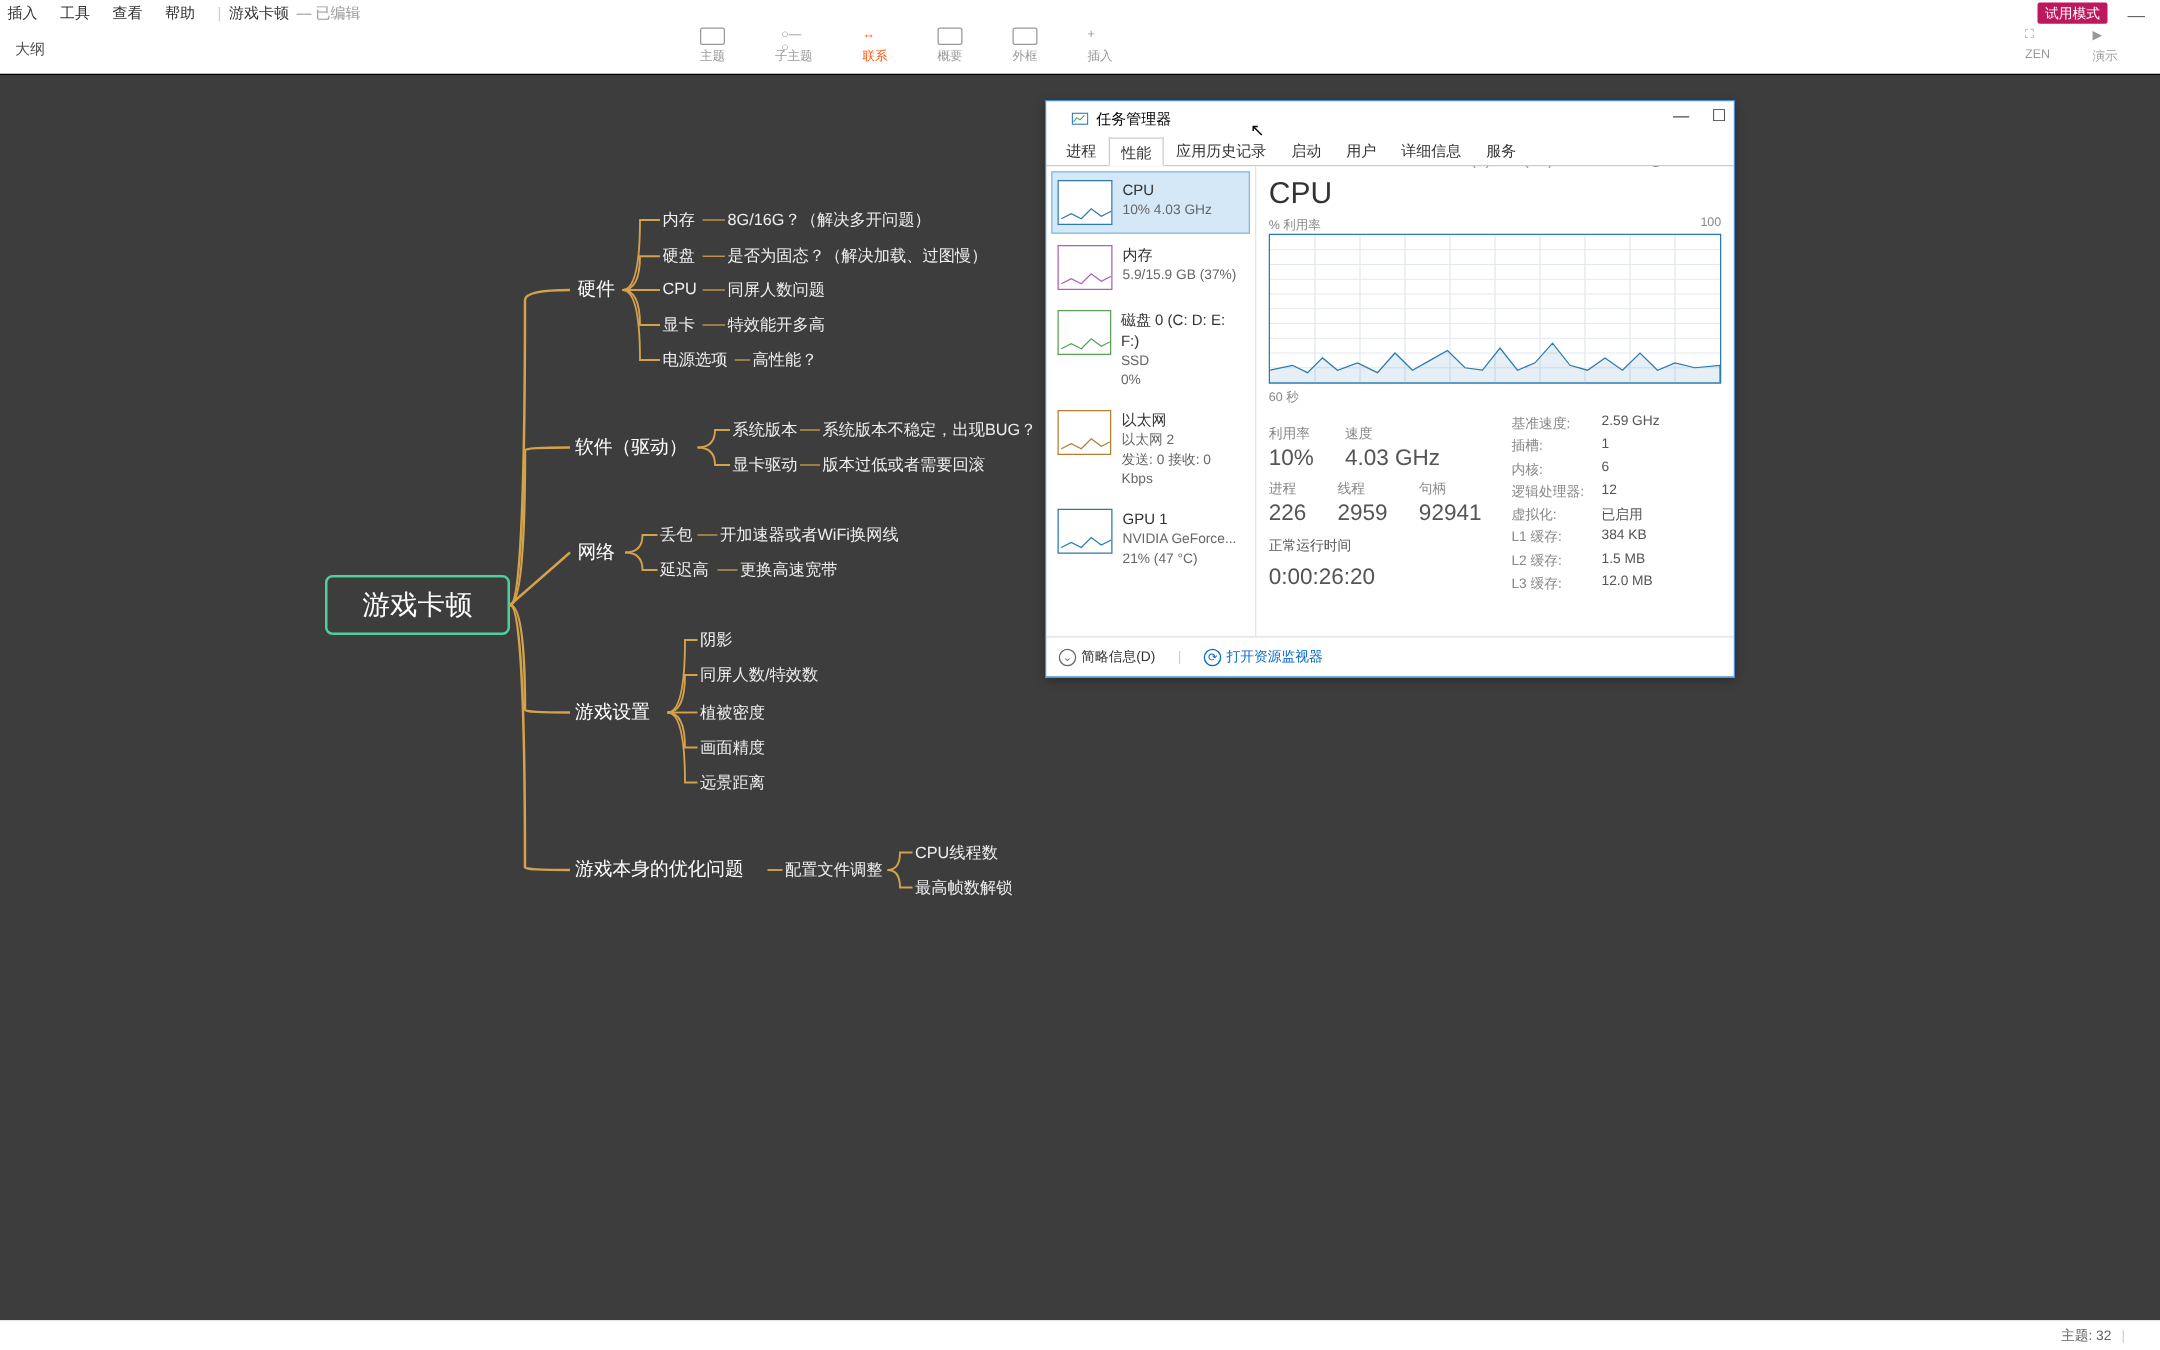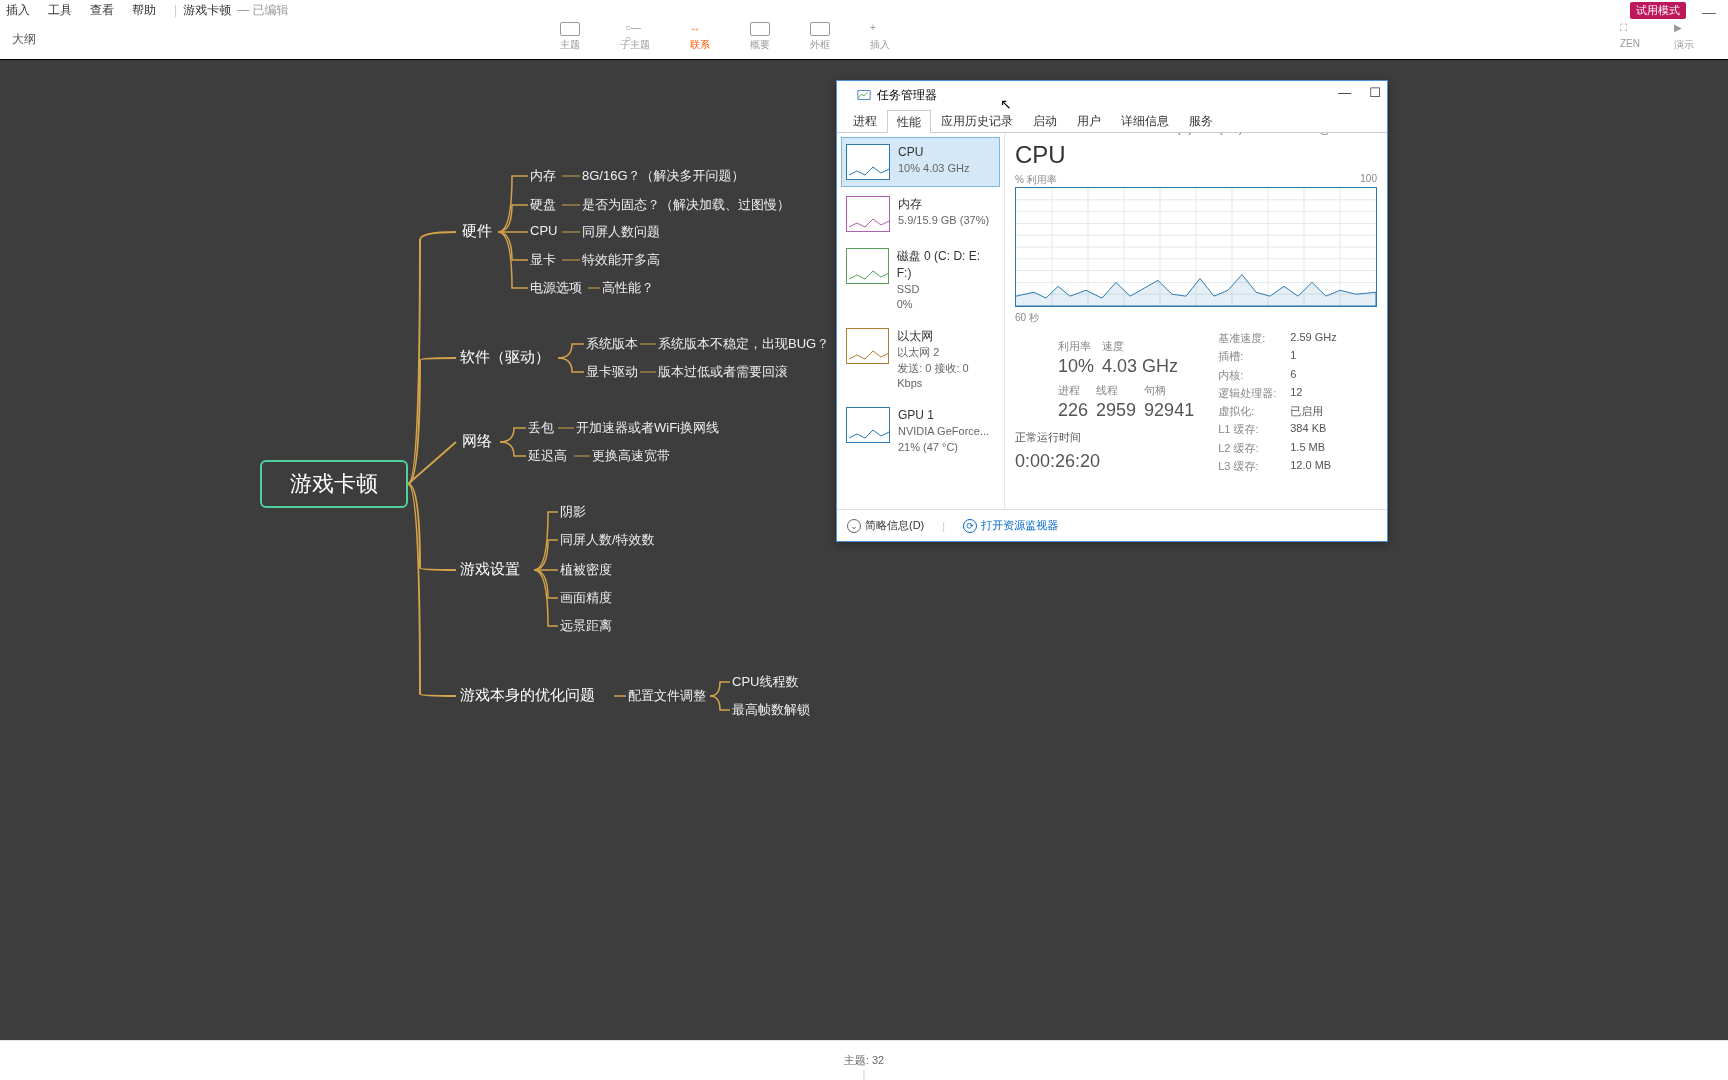--- a/index.html
+++ b/index.html
@@ -37,29 +37,29 @@
 .side-item.sel { background:#d5e8f7; border:1px solid #7fb8e6;}
 .side-thumb { width:44px; height:36px; border:1px solid #999; background:#fff; position:relative;}
 .side-info { font-size:11px; color:#333; line-height:1.4;}
 .side-info .sn { font-size:12px;}
 .tm-main { flex:1; padding:8px 10px 4px 10px; overflow:hidden;}
 .tm-h1 { font-size:24px; font-weight:300; color:#333;}
 .tm-sub { font-size:11px; color:#666; float:right; margin-top:-18px;}
 .tm-axis { font-size:10px; color:#888; display:flex; justify-content:space-between; margin-top:4px;}
 .tm-chart { width:100%; height:120px; border:1px solid #2a7ab0; background:#fff; position:relative;}
 .tm-grid line { stroke:#e2e9ee; stroke-width:1;}
-.tm-stats { display:flex; gap:8px; margin-top:8px; font-size:11px; color:#666;margin-left:43px;}
+.tm-stats { display:flex; gap:25px; margin-top:8px; font-size:11px; color:#666;}
 .stat-col .lbl { font-size:11px; color:#888;}
 .stat-col .val { font-size:18px; color:#555; margin-top:2px;}
 .stat-small { font-size:11px; color:#555; line-height:1.6;}
 .stat-grid { display:grid; grid-template-columns:auto auto; gap:2px 14px; font-size:11px; color:#555;}
 .tm-foot { height:32px; border-top:1px solid #ddd; display:flex; align-items:center; padding:0 10px; gap:18px; font-size:11px; color:#333;}
 .circ { width:14px; height:14px; border:1px solid #666; border-radius:50%; display:inline-flex; align-items:center; justify-content:center; font-size:9px; color:#666; margin-right:4px;}
 .link { color:#0066cc;}
-.statusbar { position:absolute; bottom:0; left:0; right:0; height:40px; background:#fff; border-top:1px solid #e5e5e5; display:flex; align-items:center; justify-content:flex-end; padding:0 20px; font-size:11px; color:#666;flex-direction:column;}
+.statusbar { position:absolute; bottom:0; left:0; right:0; height:24px; background:#fff; border-top:1px solid #e5e5e5; display:flex; align-items:center; justify-content:flex-end; padding:0 20px; font-size:11px; color:#666;}
 .cursor-ptr { position:absolute; left:1000px; top:96px; font-size:14px; color:#000; pointer-events:none;}
 </style>
 </head>
 <body>
 
 <div class="topbar">
   <span class="menu-item">插入</span>
   <span class="menu-item">工具</span>
   <span class="menu-item">查看</span>
   <span class="menu-item">帮助</span>

